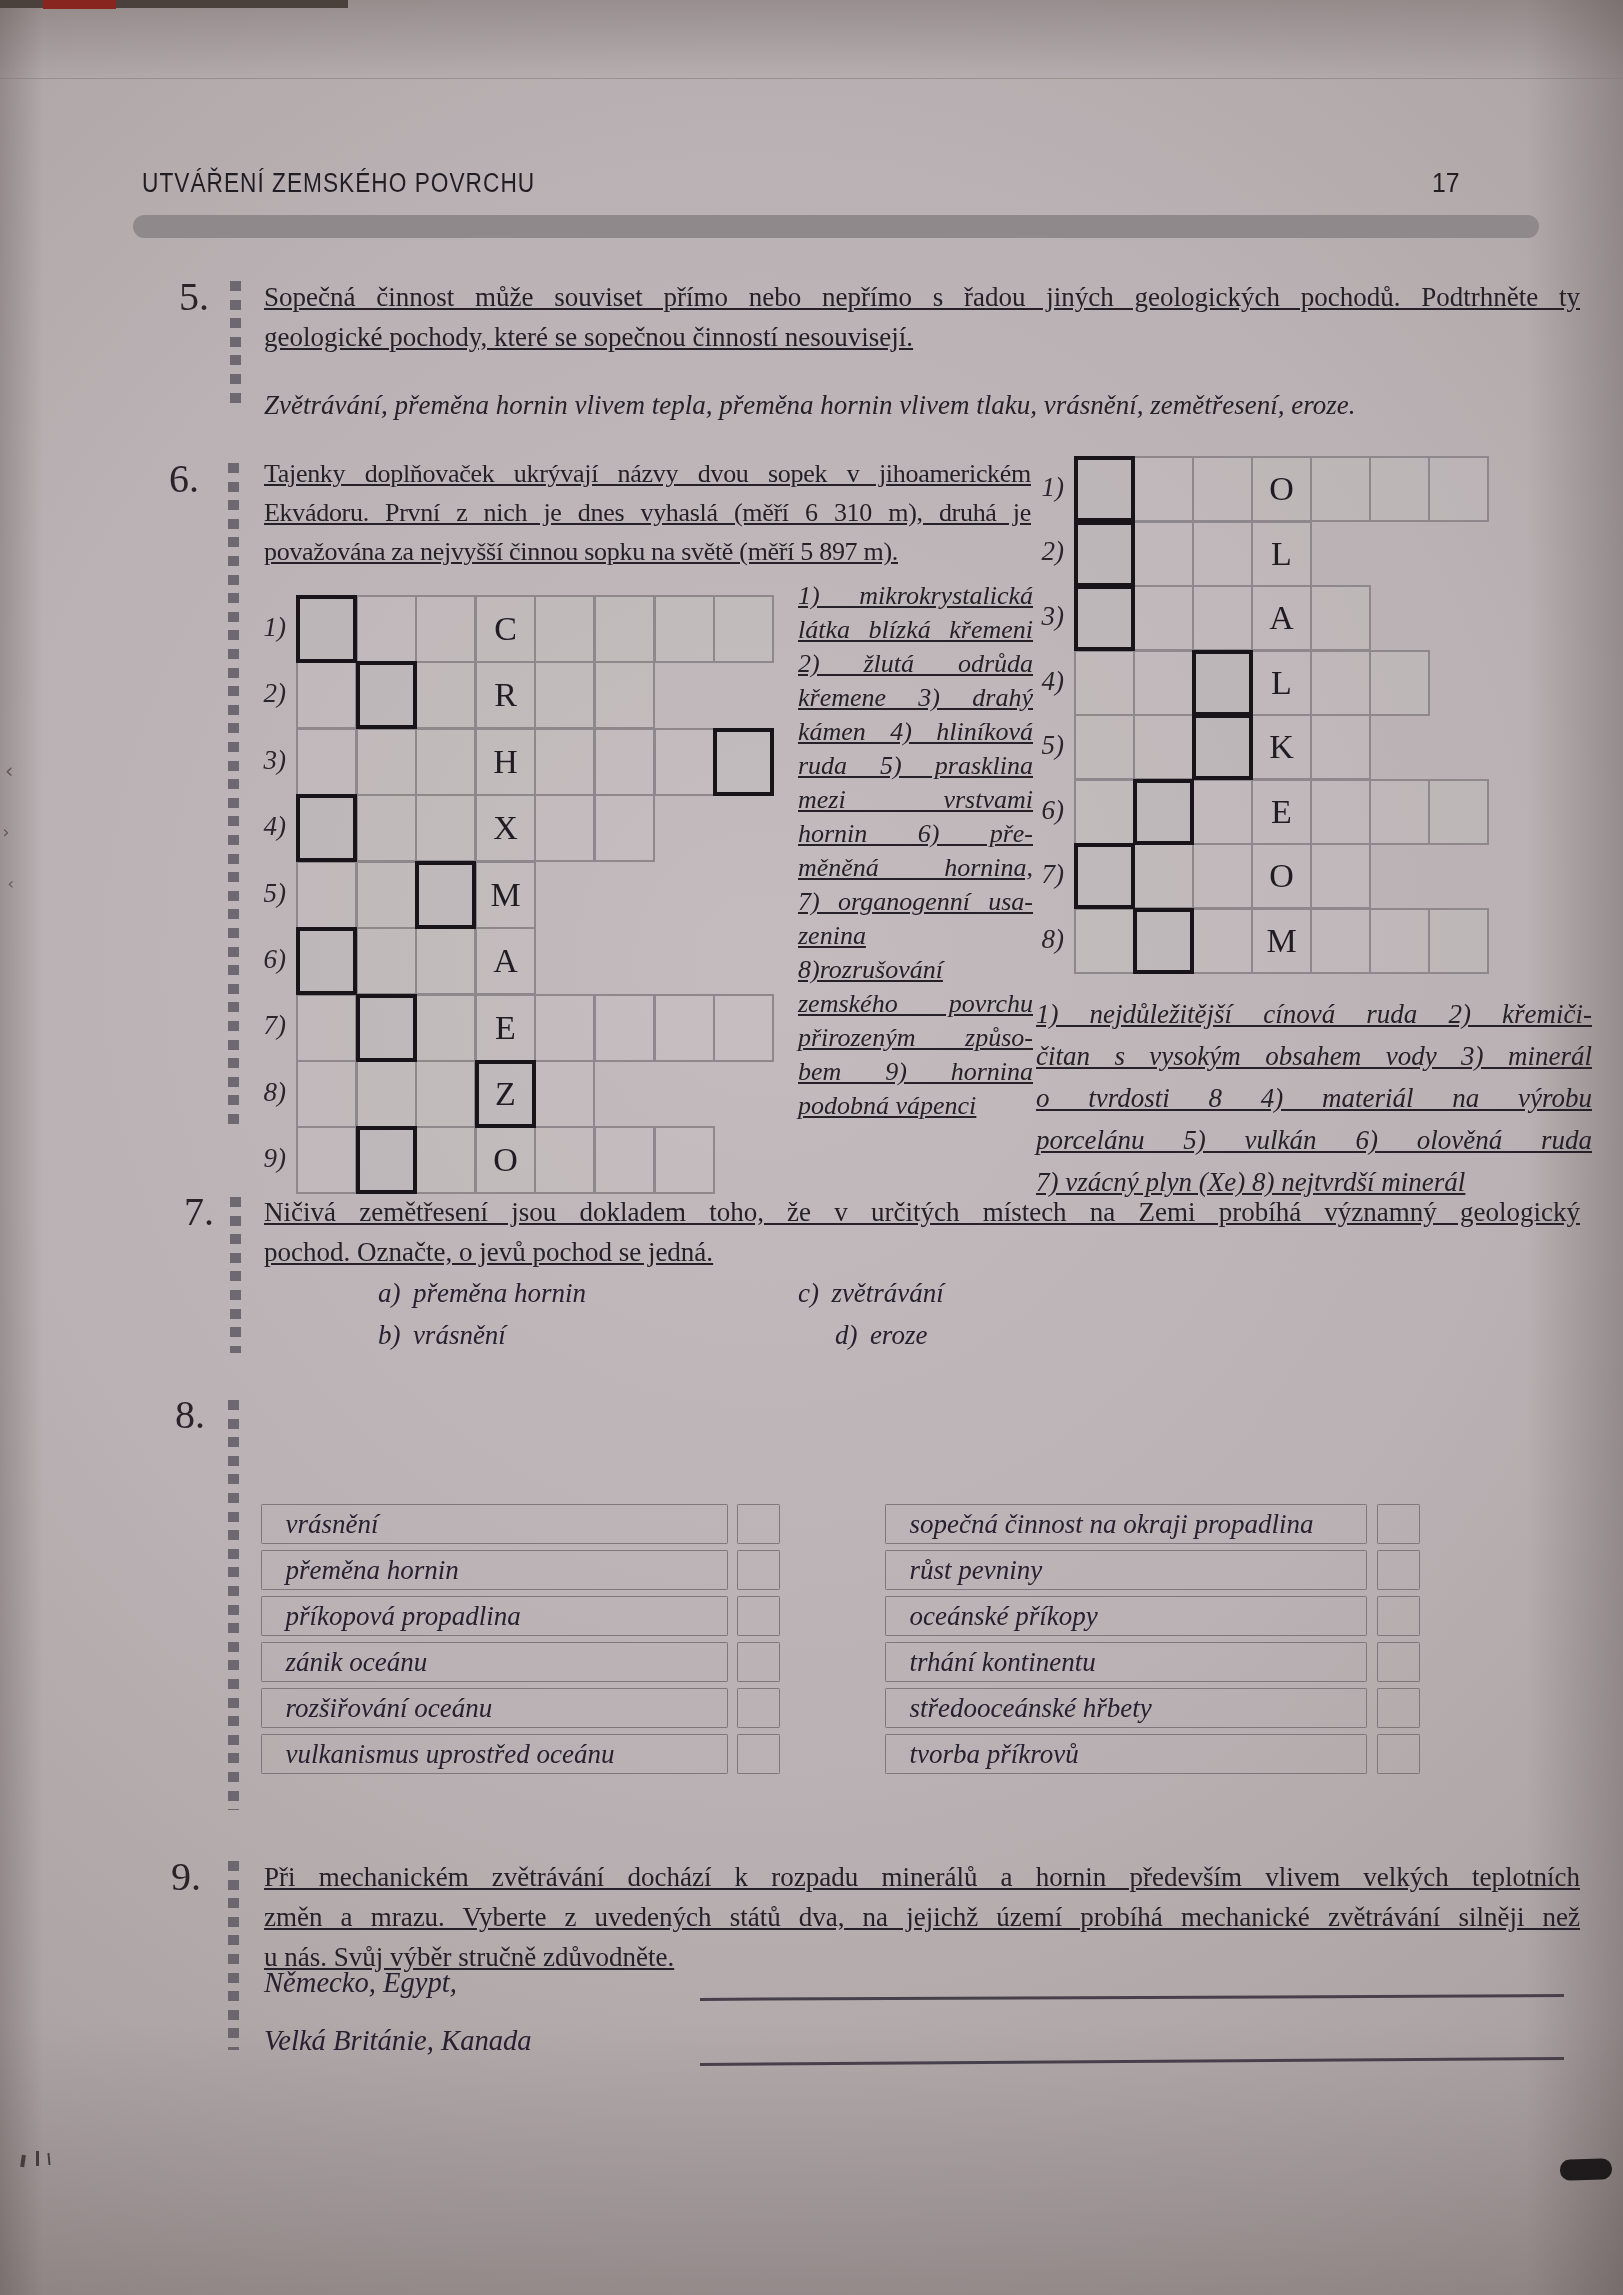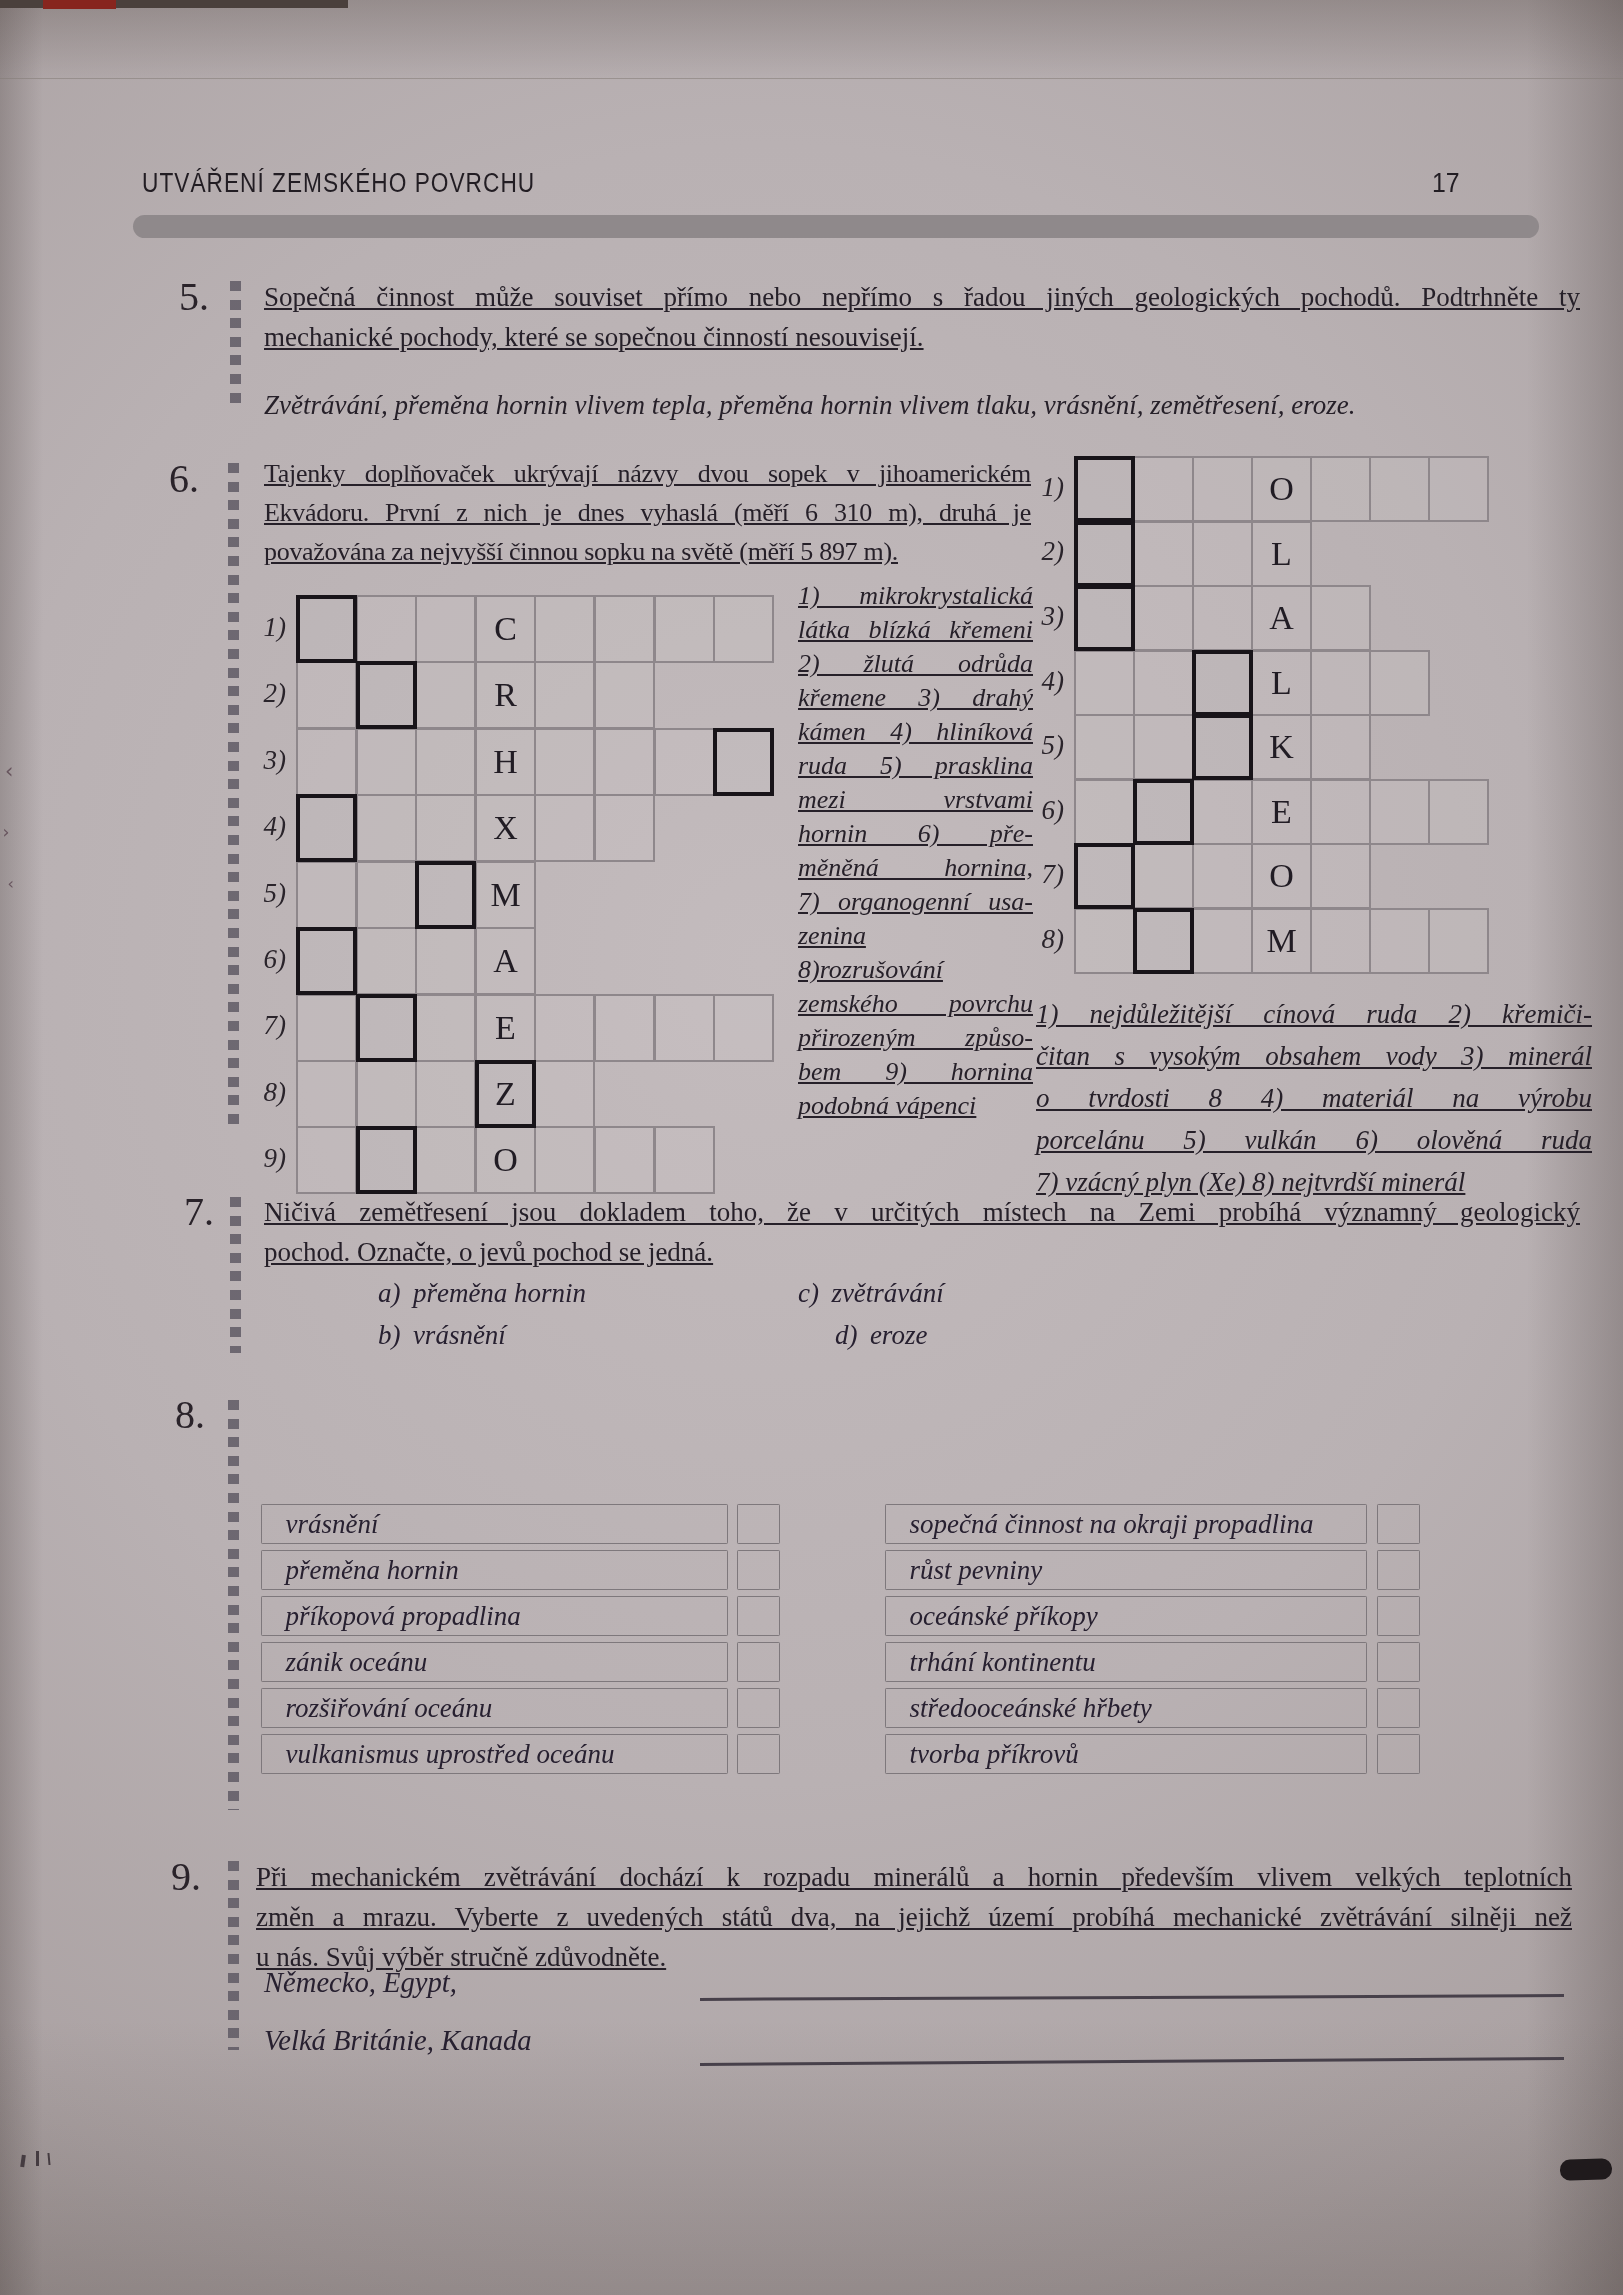--- a/index.html
+++ b/index.html
@@ -71,21 +71,21 @@
   <span class="chev" style="left:7.5px;top:874px;font-size:16px;">‹</span>
 
   <div class="abs" id="hdr">UTVÁŘENÍ ZEMSKÉHO POVRCHU</div>
   <div class="abs" id="pgnum">17</div>
   <div class="abs" id="bar"></div>
 
   <div class="abs tasknum" style="left:179px;top:273px;">5.</div>
   <div class="abs strip" style="left:230px;top:281px;height:127px;"></div>
   <div class="abs para" style="left:264px;top:277px;">
       <div class="tline">Sopečná činnost může souviset přímo nebo nepřímo s řadou jiných geologických pochodů. Podtrhněte ty</div>
-      <div class="tline nojust">mechanické pochody, které se sopečnou činností nesouvisejí.</div>
+      <div class="tline nojust">geologické pochody, které se sopečnou činností nesouvisejí.</div>
     </div>
   <div class="abs it" style="left:264px;top:390px;font-size:27px;">Zvětrávání, přeměna hornin vlivem tepla, přeměna hornin vlivem tlaku, vrásnění, zemětřesení, eroze.</div>
 
   <div class="abs tasknum" style="left:169px;top:455px;">6.</div>
   <div class="abs strip" style="left:228px;top:463px;height:661px;"></div>
   <div class="abs para" id="t6intro" style="left:264px;top:454px;">
       <div class="tline">Tajenky doplňovaček ukrývají názvy dvou sopek v jihoamerickém</div>
       <div class="tline">Ekvádoru. První z nich je dnes vyhaslá (měří 6 310 m), druhá je</div>
       <div class="tline nojust">považována za nejvyšší činnou sopku na světě (měří 5 897 m).</div>
     </div>
@@ -371,21 +371,21 @@
       <div class="t8row" style="top: 230px;">
         <div class="ibox">
           <span>tvorba příkrovů</span>
         </div>
         <div class="ians"></div>
       </div>
     </div>
 
   <div class="abs tasknum" style="left:171px;top:1853px;">9.</div>
   <div class="abs strip" style="left:228px;top:1861px;height:189px;"></div>
-  <div class="abs para" style="left:256px;top:1857px;">
+  <div class="abs para" style="left:264px;top:1857px;">
       <div class="tline">Při mechanickém zvětrávání dochází k rozpadu minerálů a hornin především vlivem velkých teplotních</div>
       <div class="tline">změn a mrazu. Vyberte z uvedených států dva, na jejichž území probíhá mechanické zvětrávání silněji než</div>
       <div class="tline nojust">u nás. Svůj výběr stručně zdůvodněte.</div>
     </div>
 
   <div class="country" style="left:264px;top:1967px;">Německo, Egypt,</div>
   <div class="country" style="left:264px;top:2025px;">Velká Británie, Kanada</div>
   <div class="ansline" style="left:700px;top:1996px;width:864px;transform:rotate(-0.25deg);"></div>
   <div class="ansline" style="left:700px;top:2060px;width:864px;transform:rotate(-0.4deg);"></div>
 

